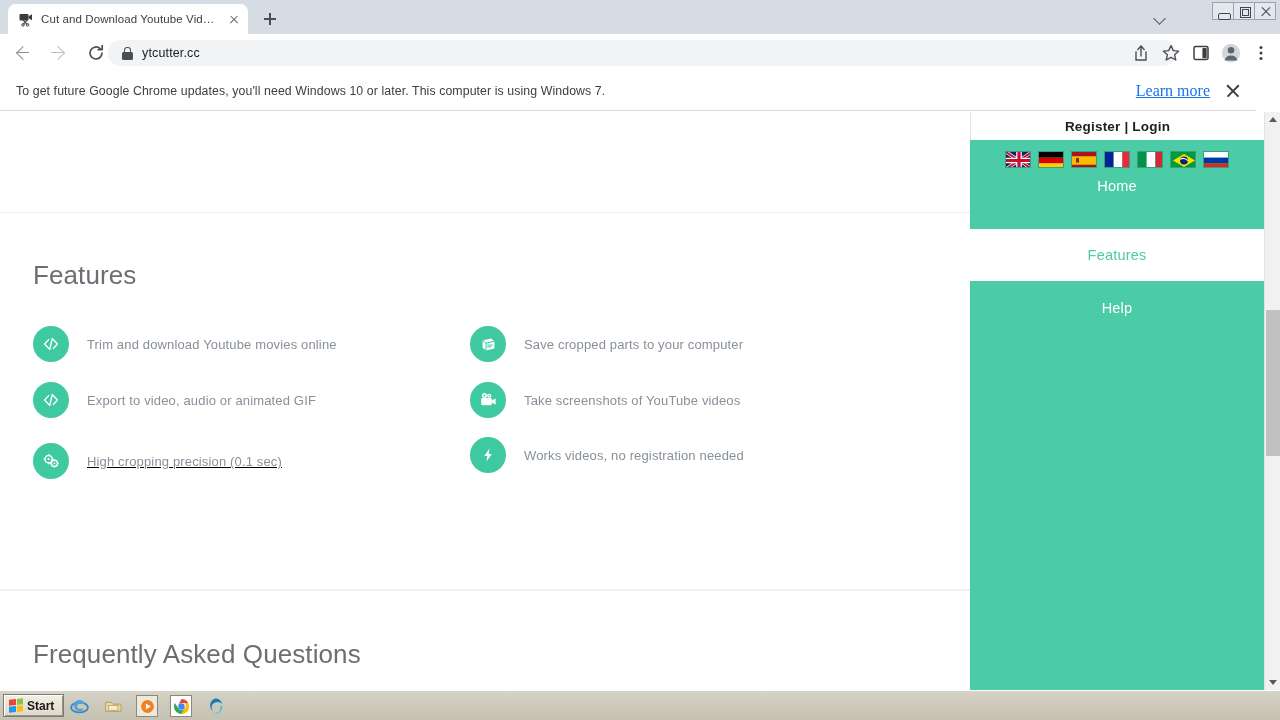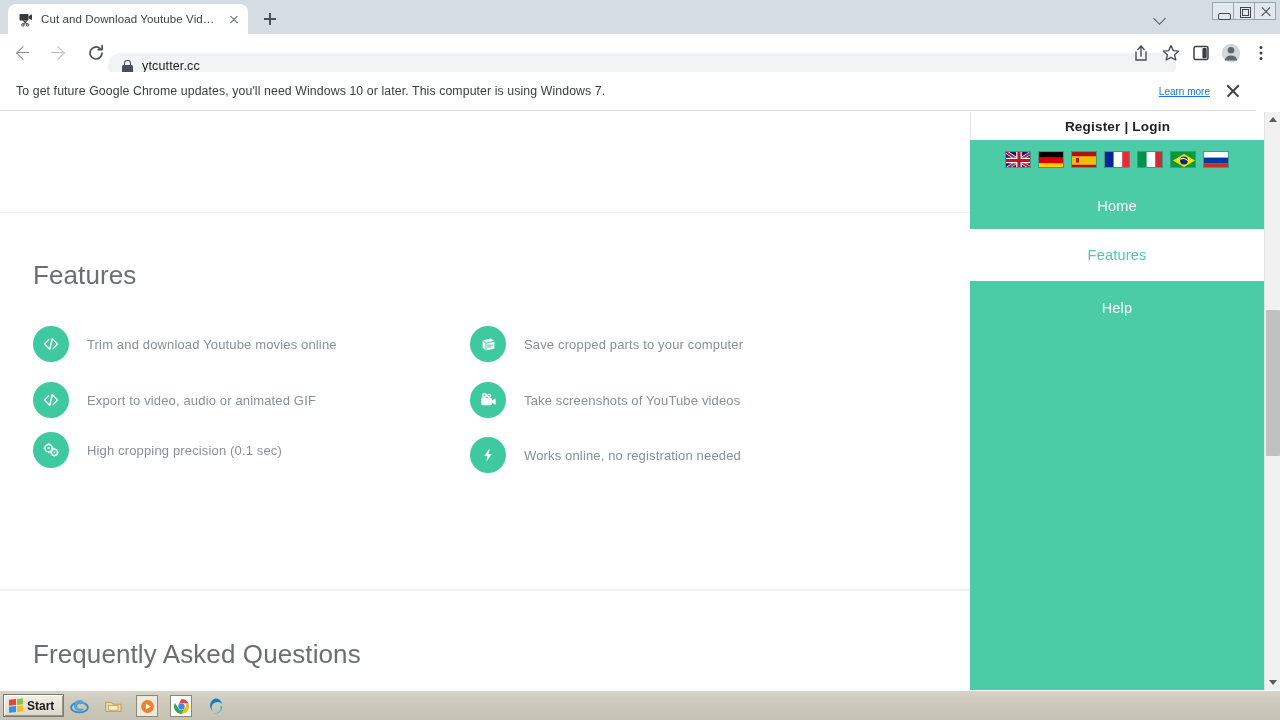--- a/index.html
+++ b/index.html
@@ -117,21 +117,21 @@
     content:""; position:absolute; left:7px; top:13.2px; width:12px; height:1.6px;
     background:#b9bec5;
   }
   .reload { margin-left: 10px; }
   .reload svg { position:absolute; left:5px; top:5px; }
 
   .omnibox {
     position: absolute; left: 108px; top: 40px;
     width: 1068px; height: 26px;
     background: #f1f3f4; border-radius: 13px;
-    display: flex; align-items: center; padding-left: 14px; gap: 9px; margin-top: 13px;
+    display: flex; align-items: center; padding-left: 14px; gap: 9px;
   }
   .lock { width: 11px; height: 13px; position: relative; flex:0 0 11px; }
   .lock-body {
     position:absolute; left:0; top:5px; width:11px; height:8px;
     background:#4a4f56; border-radius:1.5px;
   }
   .lock-shackle {
     position:absolute; left:2.4px; top:0.5px; width:6.2px; height:6px;
     border:1.5px solid #4a4f56; border-bottom:none;
     border-radius:3.2px 3.2px 0 0;
@@ -148,22 +148,22 @@
   .infobar {
     position: absolute; left:0; top: 72px; width: 1256px; height: 39px;
     background: #ffffff; border-bottom: 1px solid #dadce0;
     display: flex; align-items: center;
   }
   .infobar-text {
     position: absolute; left: 16px; font-size: 12.3px; color: #3c4043;
     letter-spacing: .1px;
   }
   .infobar-link {
-    position: absolute; right: 46px; font-size: 10px; color: #1a73e8;
-    text-decoration: underline; cursor: pointer;
+    position: absolute; right: 46px; font-size: 16px; color: #1a73e8;
+    text-decoration: underline; cursor: pointer; font-family: Liberation Serif, serif;
   }
   .infobar-close {
     position: absolute; right: 14px; width: 18px; height: 18px;
   }
   .infobar-close::before, .infobar-close::after {
     content:""; position:absolute; left:1px; top:8px; width:16px; height:1.5px;
     background:#3c4043;
   }
   .infobar-close::before{ transform: rotate(45deg); }
   .infobar-close::after { transform: rotate(-45deg); }
@@ -233,21 +233,21 @@
     width: 26px; height: 17px; position: relative; overflow: hidden;
     border: 1px solid rgba(0,0,0,.22); flex: 0 0 26px;
   }
   .nav-item {
     position: absolute; left: 0; width: 294px; height: 52px;
     display: flex; align-items: center; justify-content: center;
     font-size: 14.5px; letter-spacing: .2px;
   }
   .nav-item.on-teal { color: #ffffff; }
   .nav-item.active  { background: #ffffff; color: #4ccba7; }
-  #nav-home     { top: 68px; text-align: center; }
+  #nav-home     { top: 48px; text-align: center; }
   #nav-features { top: 117px; background:#ffffff; color:#4ccba7; }
   #nav-help     { top: 170px; }
   .nav-fill {
     position:absolute; left:0; top:222px; width:294px; height:356px;
     background:#4ccba7;
   }
 
   
   .scrollbar {
     position: absolute; left: 1264px; top: 112px; width: 16px; height: 578px;
@@ -433,21 +433,21 @@
         <span class="feat-label">Trim and download Youtube movies online</span>
       </div>
       <div class="feat-row" style="left:33px; top:270px;">
         <span class="feat-icon">
           <svg width="18" height="18" viewBox="0 0 18 18">
             <path d="M6.6 4.6 L2.6 9 L6.6 13.4 M11.4 4.6 L15.4 9 L11.4 13.4 M10.3 3.5 L7.7 14.5" fill="none" stroke="#ffffff" stroke-width="1.4" stroke-linecap="round" stroke-linejoin="round"></path>
           </svg>
         </span>
         <span class="feat-label">Export to video, audio or animated GIF</span>
       </div>
-      <div class="feat-row" style="left:33px; top:320px;">
+      <div class="feat-row" style="left:33px; top:331px;text-decoration:underline;">
         <span class="feat-icon">
           <svg width="19" height="19" viewBox="0 0 19 19">
             <circle cx="6.6" cy="7.2" r="3.6" fill="none" stroke="#fff" stroke-width="1.5"></circle>
             <circle cx="6.6" cy="7.2" r="1.1" fill="#fff"></circle>
             <circle cx="12.4" cy="11.4" r="3.1" fill="none" stroke="#fff" stroke-width="1.4"></circle>
             <circle cx="12.4" cy="11.4" r="0.9" fill="#fff"></circle>
             <g fill="#fff">
               <rect x="6" y="2.2" width="1.3" height="1.7"></rect>
                 <rect x="6" y="10.6" width="1.3" height="1.7"></rect>
               <rect x="1.6" y="6.6" width="1.7" height="1.3"></rect>
@@ -487,21 +487,21 @@
           </svg>
         </span>
         <span class="feat-label">Take screenshots of YouTube videos</span>
       </div>
       <div class="feat-row" style="left:470px; top:325px;">
         <span class="feat-icon">
           <svg width="16" height="16" viewBox="0 0 16 16">
             <path d="M9.6 1.4 L4.2 8.9 L7.4 8.9 L6.4 14.6 L11.8 7.1 L8.6 7.1 Z" fill="#ffffff"></path>
           </svg>
         </span>
-        <span class="feat-label">Works online, no registration needed</span>
+        <span class="feat-label">Works videos, no registration needed</span>
       </div>
     </div>
 
     <h2 class="section-title" id="faq-title">Frequently Asked Questions</h2>
 
     <div class="site-nav">
 
       <div class="nav-topbar">
         <span class="nav-topbar-text">Register | Login</span>
       </div>

